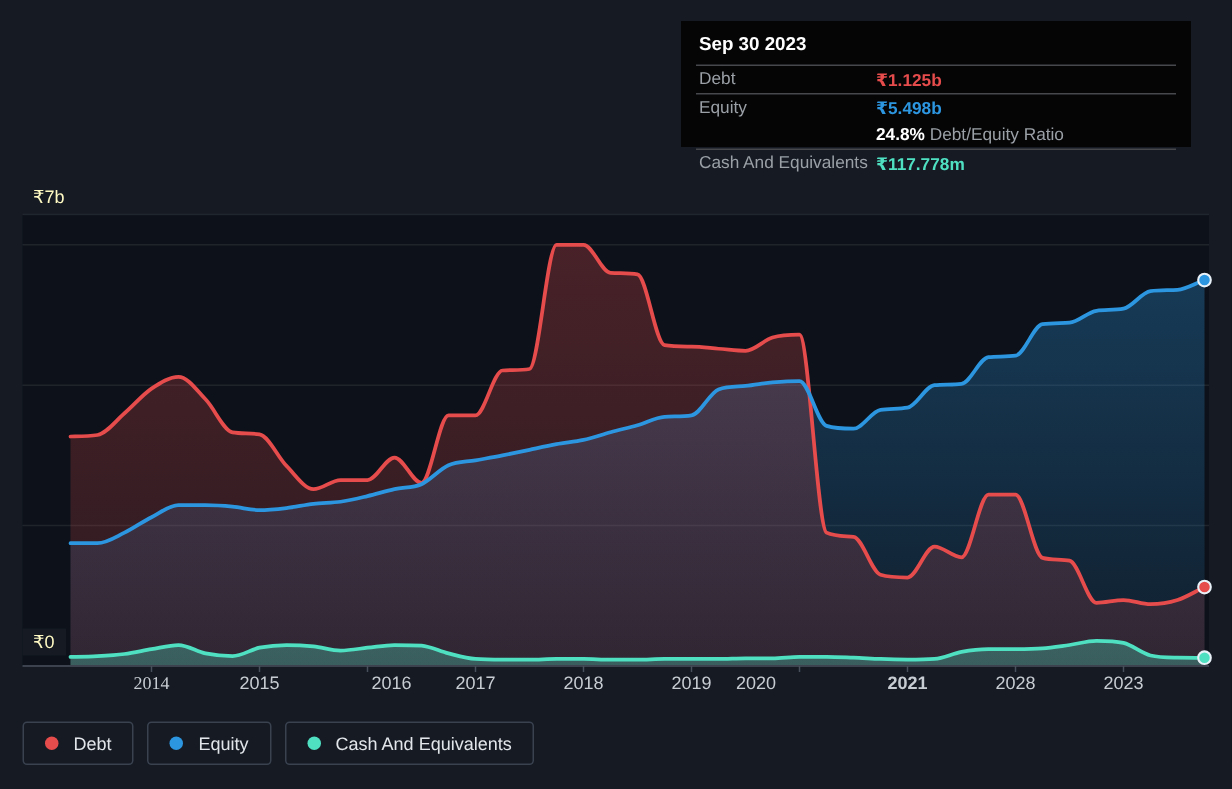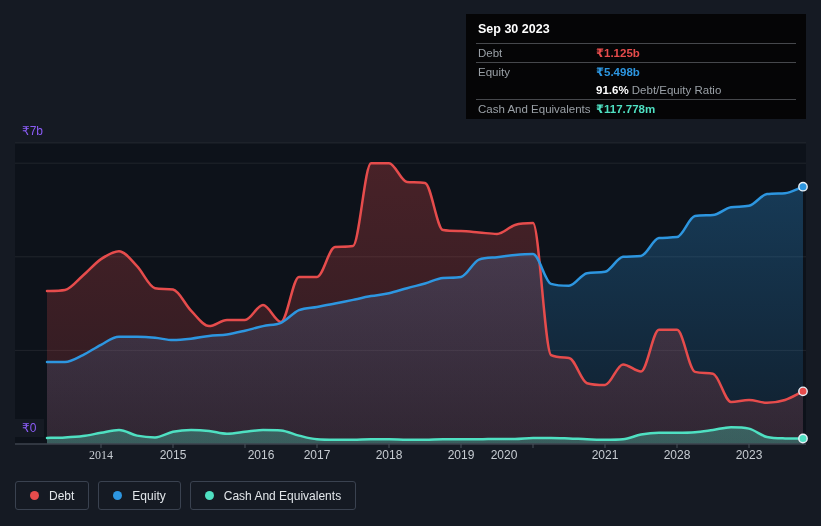--- a/index.html
+++ b/index.html
@@ -3,28 +3,28 @@
 <meta charset="utf-8">
 <style>
   html,body{margin:0;padding:0;background:#151a23;}
   body{width:821px;height:526px;position:relative;overflow:hidden;
        font-family:"Liberation Sans","DejaVu Sans",sans-serif;
        -webkit-font-smoothing:antialiased;}
   #stage{position:absolute;inset:0;}
   #chart-svg{position:absolute;left:0;top:0;}
 
   
-  .y-axis-label{position:absolute;font-size:12px;color:#8b5cf6;line-height:14px;}
+  .y-axis-label{position:absolute;font-size:12px;color:#fef9c3;line-height:14px;}
   #y-max-label{left:22px;top:124px;}
   #y-min-label{left:15px;top:419px;background:#151a23;padding:2px 8px 2px 7px;}
   .year-label{position:absolute;top:448px;transform:translateX(-50%);
               font-size:12px;color:#c7ccd2;}
 
   
-  #tooltip{position:absolute;left:466px;top:14px;width:340px;height:105px;
+  #tooltip{position:absolute;left:454px;top:14px;width:340px;height:84px;
            background:#050506;box-sizing:border-box;padding:0 10px;z-index:5;}
   #tooltip .tt-title{font-size:12.5px;font-weight:bold;color:#ffffff;
                      padding:8px 2px 7px 2px;}
   .tt-row{display:flex;align-items:center;height:18px;padding:0 2px;
           border-top:1px solid #46484c;font-size:11.5px;}
   .tt-row.no-sep{border-top:none;}
   .tt-label{width:118px;flex:none;color:#9aa0a6;}
   .tt-value{font-weight:bold;}
   .tt-ratio-rest{font-weight:normal;color:#9aa0a6;}
 
@@ -86,38 +86,38 @@
   <div class="y-axis-label" id="y-max-label">₹7b</div>
   <div class="y-axis-label" id="y-min-label">₹0</div>
   <div id="year-labels">
       <div class="year-label" style="left: 101px; font-family: Liberation Serif, serif;">2014</div>
       <div class="year-label" style="left: 173px;">2015</div>
       <div class="year-label" style="left: 245px; margin-left: 16px;">2016</div>
       <div class="year-label" style="left: 317px;">2017</div>
       <div class="year-label" style="left: 389px;">2018</div>
       <div class="year-label" style="left: 461px;">2019</div>
       <div class="year-label" style="left: 504px;">2020</div>
-      <div class="year-label" style="left: 605px;">2021</div>
+      <div class="year-label" style="left: 605px; font-weight: bold;">2021</div>
       <div class="year-label" style="left: 677px;">2028</div>
       <div class="year-label" style="left: 749px;">2023</div>
     </div>
 
   <div id="tooltip">
     <div class="tt-title">Sep 30 2023</div>
     <div class="tt-row">
       <span class="tt-label">Debt</span>
       <span class="tt-value" id="tt-debt-value" style="color: rgb(230, 76, 76); text-align: center;">₹1.125b</span>
     </div>
     <div class="tt-row">
       <span class="tt-label">Equity</span>
       <span class="tt-value" id="tt-equity-value" style="color: rgb(45, 150, 224);">₹5.498b</span>
     </div>
     <div class="tt-row no-sep">
       <span class="tt-label"></span>
-      <span class="tt-value"><span id="tt-ratio-bold" style="color: rgb(255, 255, 255);">91.6%</span><span class="tt-ratio-rest"> Debt/Equity Ratio</span></span>
+      <span class="tt-value"><span id="tt-ratio-bold" style="color: rgb(255, 255, 255);">24.8%</span><span class="tt-ratio-rest"> Debt/Equity Ratio</span></span>
     </div>
     <div class="tt-row">
       <span class="tt-label">Cash And Equivalents</span>
       <span class="tt-value" id="tt-cash-value" style="color: rgb(79, 224, 194);">₹117.778m</span>
     </div>
   </div>
 
   <div id="legend">
       <div class="legend-button">
         <span class="legend-dot" style="background: rgb(230, 76, 76);"></span>

